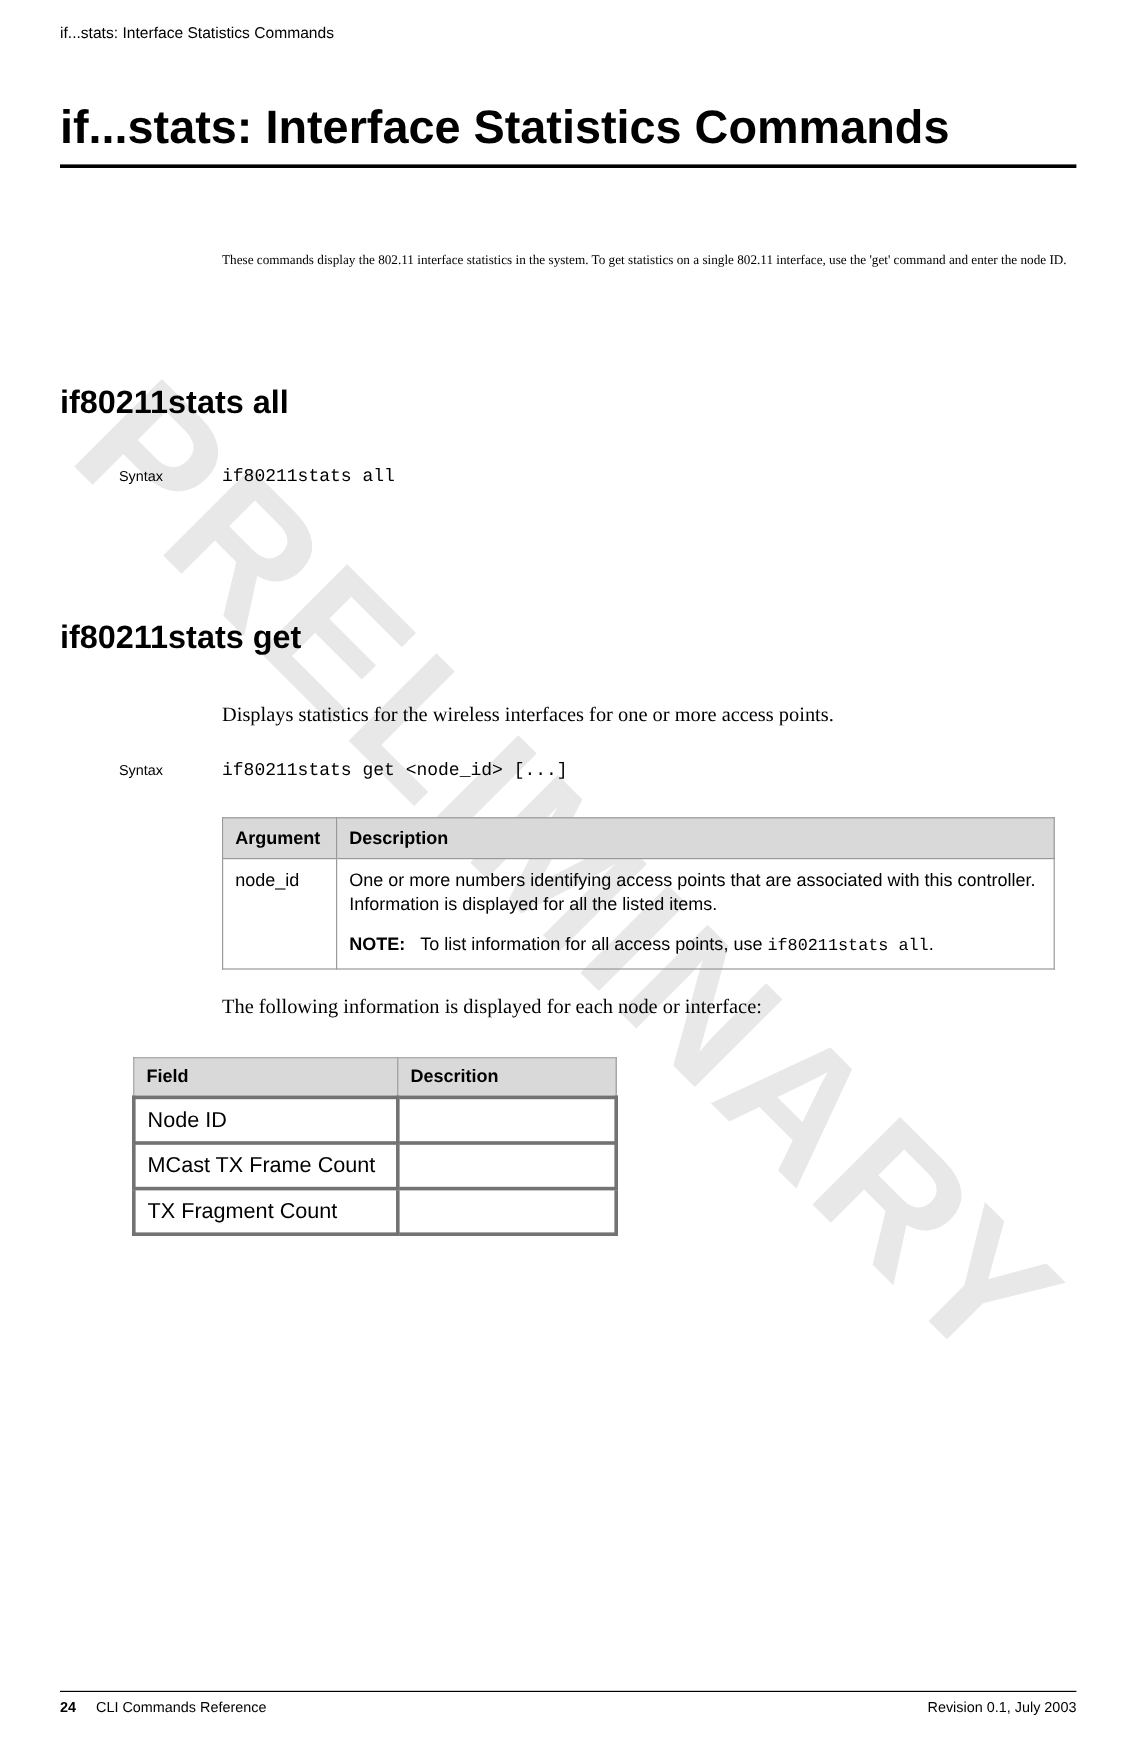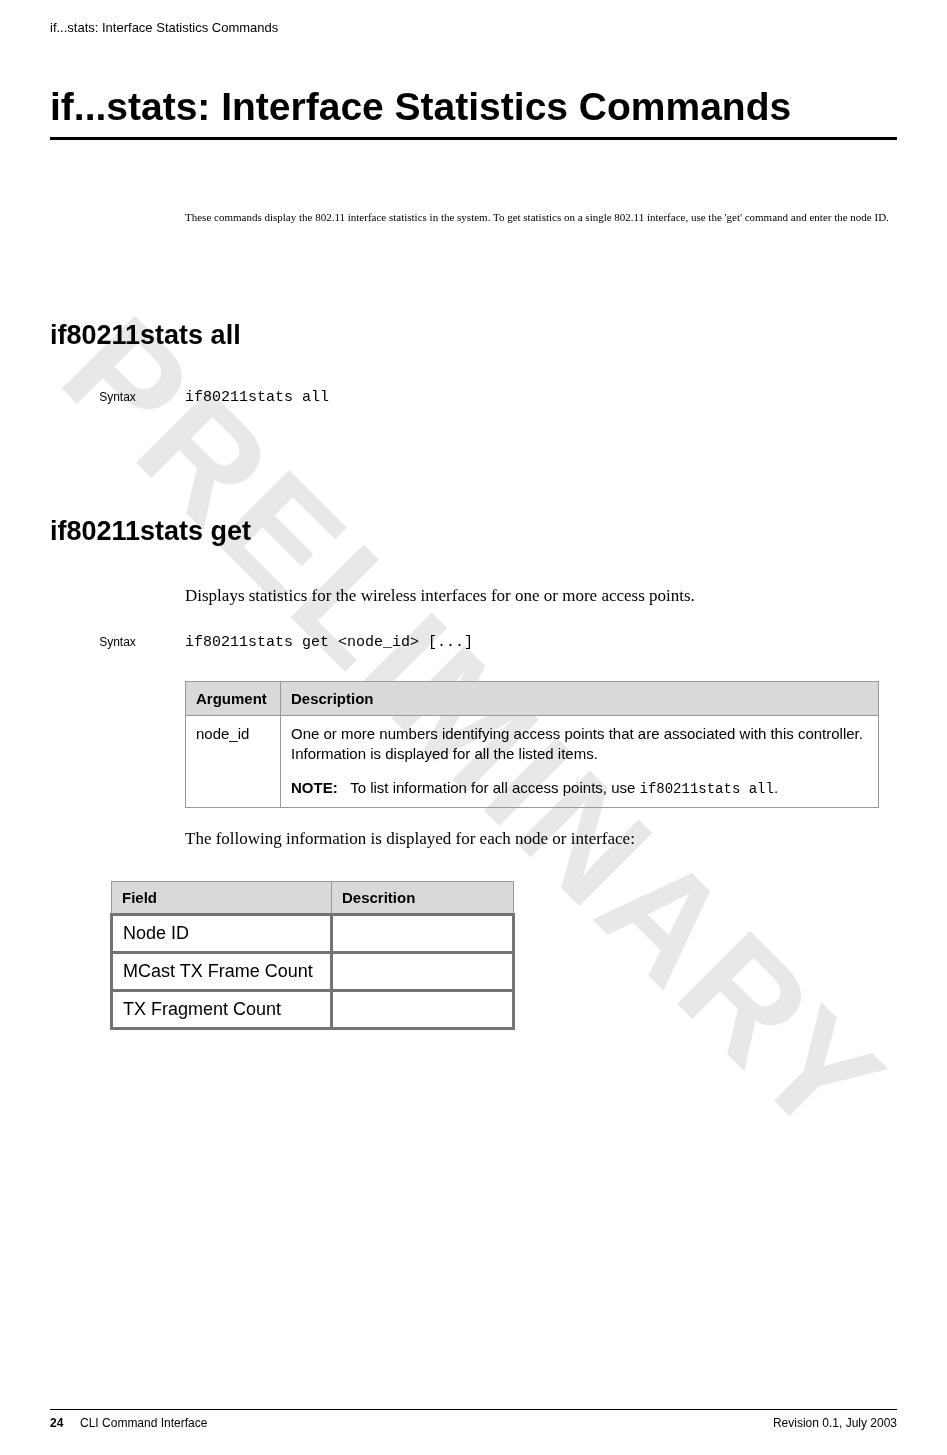--- a/index.html
+++ b/index.html
@@ -259,16 +259,16 @@
         <td></td>
       </tr>
     </tbody>
   </table>
 
 </div>
 
 <div class="footer">
   <div class="footer-left">
     <span class="page-num">24</span>
-    &nbsp;&nbsp;&nbsp;&nbsp;<span>CLI Command Interface</span>
+    &nbsp;&nbsp;&nbsp;&nbsp;<span>CLI Commands Reference</span>
   </div>
   <div class="footer-right">Revision 0.1, July 2003</div>
 </div>
 
 </body></html>

